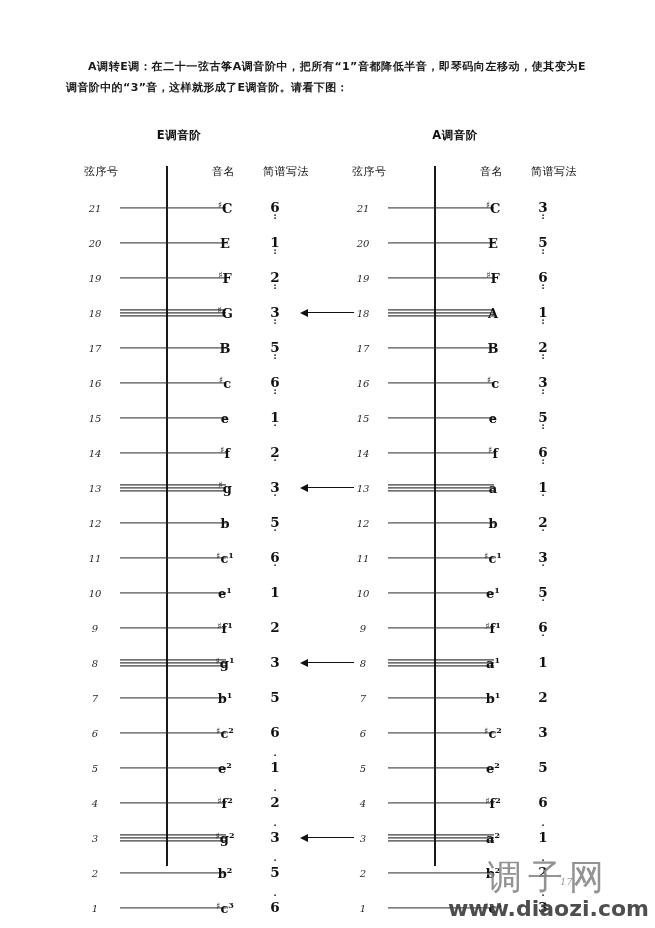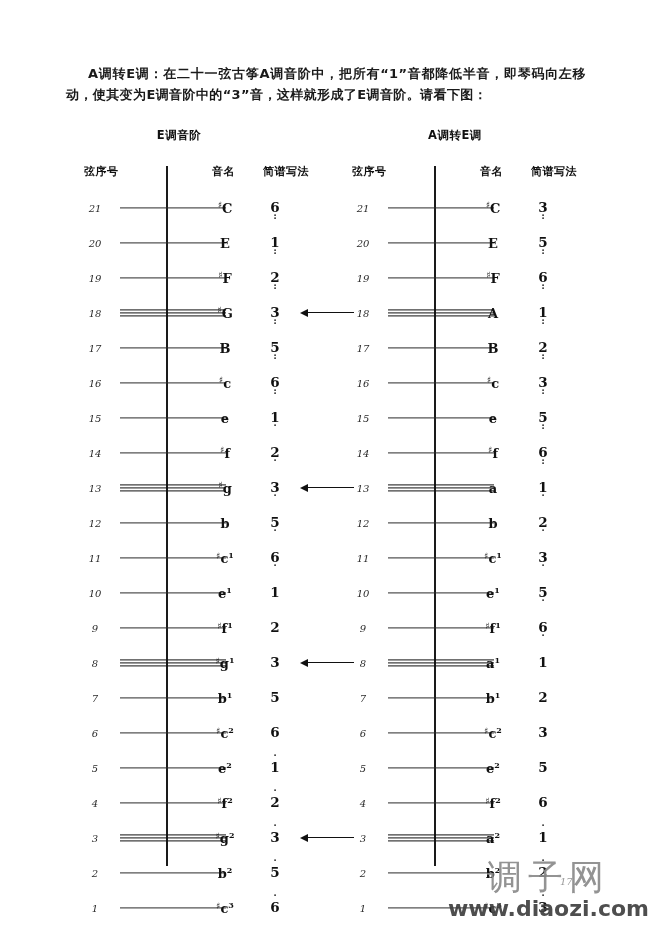--- a/index.html
+++ b/index.html
@@ -13,24 +13,24 @@
     position: relative;
     font-family: "DejaVu Sans", "Liberation Sans", sans-serif;
     color: #111111;
     overflow: hidden;
   }
 
   
   #intro {
     position: absolute;
     left: 66px;
-    top: 63px;
+    top: 56px;
     width: 520px;
     font-family: "DejaVu Sans", "Liberation Sans", sans-serif;
-    font-size: 13px;
+    font-size: 11px;
     line-height: 21px;
     letter-spacing: 0.4px;
     text-align: justify;
     font-weight: 600;
     color: #1a1a1a;
   }
   #intro .indent { display: inline-block; width: 22px; }
 
   
   .panel {
@@ -52,21 +52,21 @@
     font-weight: 700;
     letter-spacing: 0.5px;
   }
   .panel.left .panel-title  { left: -38px; }
   .panel.right .panel-title { left: -30px; }
 
   .col-head {
     position: absolute;
     top: 36px;
     font-size: 11px;
-    font-weight: 700;
+    font-weight: 400;
     letter-spacing: 0.5px;
     white-space: nowrap;
   }
   .col-head.h-string { left: 12px; }
   .col-head.h-note   { left: 140px; }
   .col-head.h-jian   { left: 191px; }
 
   
   .vline {
     position: absolute;
@@ -410,21 +410,21 @@
           <div class="idx">1</div>
           <div class="string"></div>
           <div class="note"><span class="acc">♯</span><span>c</span><span class="oct">3</span></div>
           <div class="jian"><span class="num"><span>6</span><span class="dots above">
                 <span>·</span>
               </span></span></div>
         </div>
       </div>
     </div>
     <div class="panel right">
-      <div class="panel-title">A调转E调</div>
+      <div class="panel-title">A调音阶</div>
       <div class="col-head h-string">弦序号</div>
       <div class="col-head h-note">音名</div>
       <div class="col-head h-jian">简谱写法</div>
       <div class="vline"></div>
       <div class="rows">
         <div class="row">
           <div class="idx">21</div>
           <div class="string"></div>
           <div class="note"><span class="acc">♯</span><span>C</span></div>
           <div class="jian"><span class="num"><span>3</span><span class="dots below">

